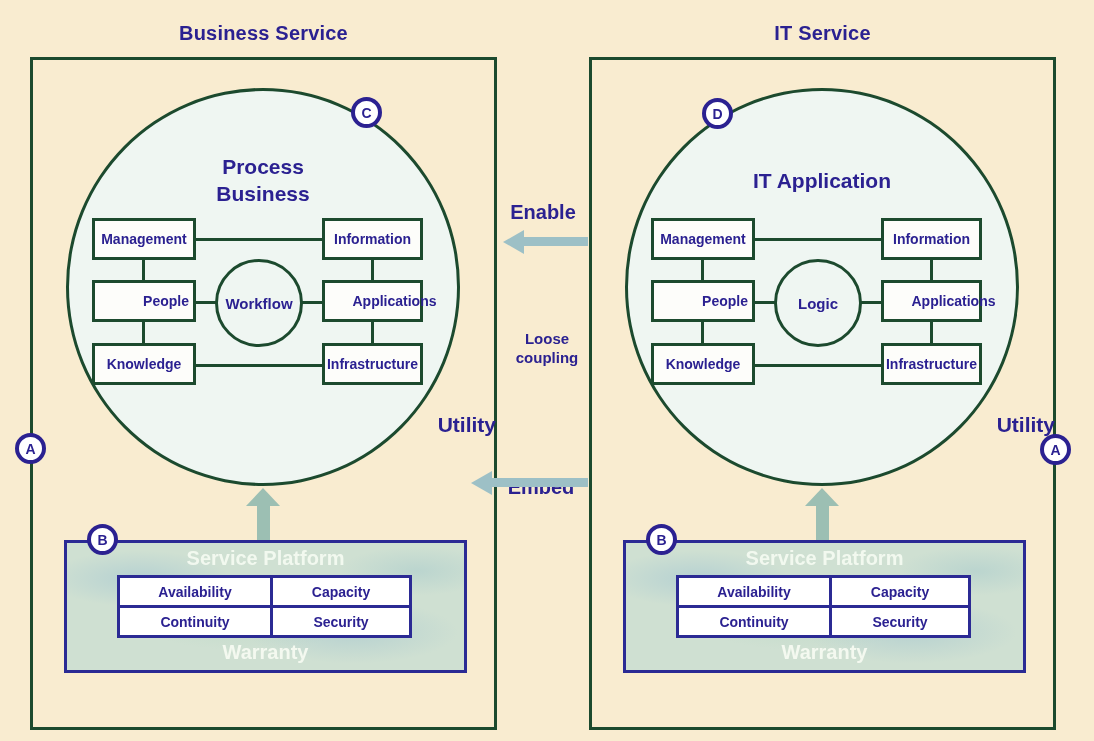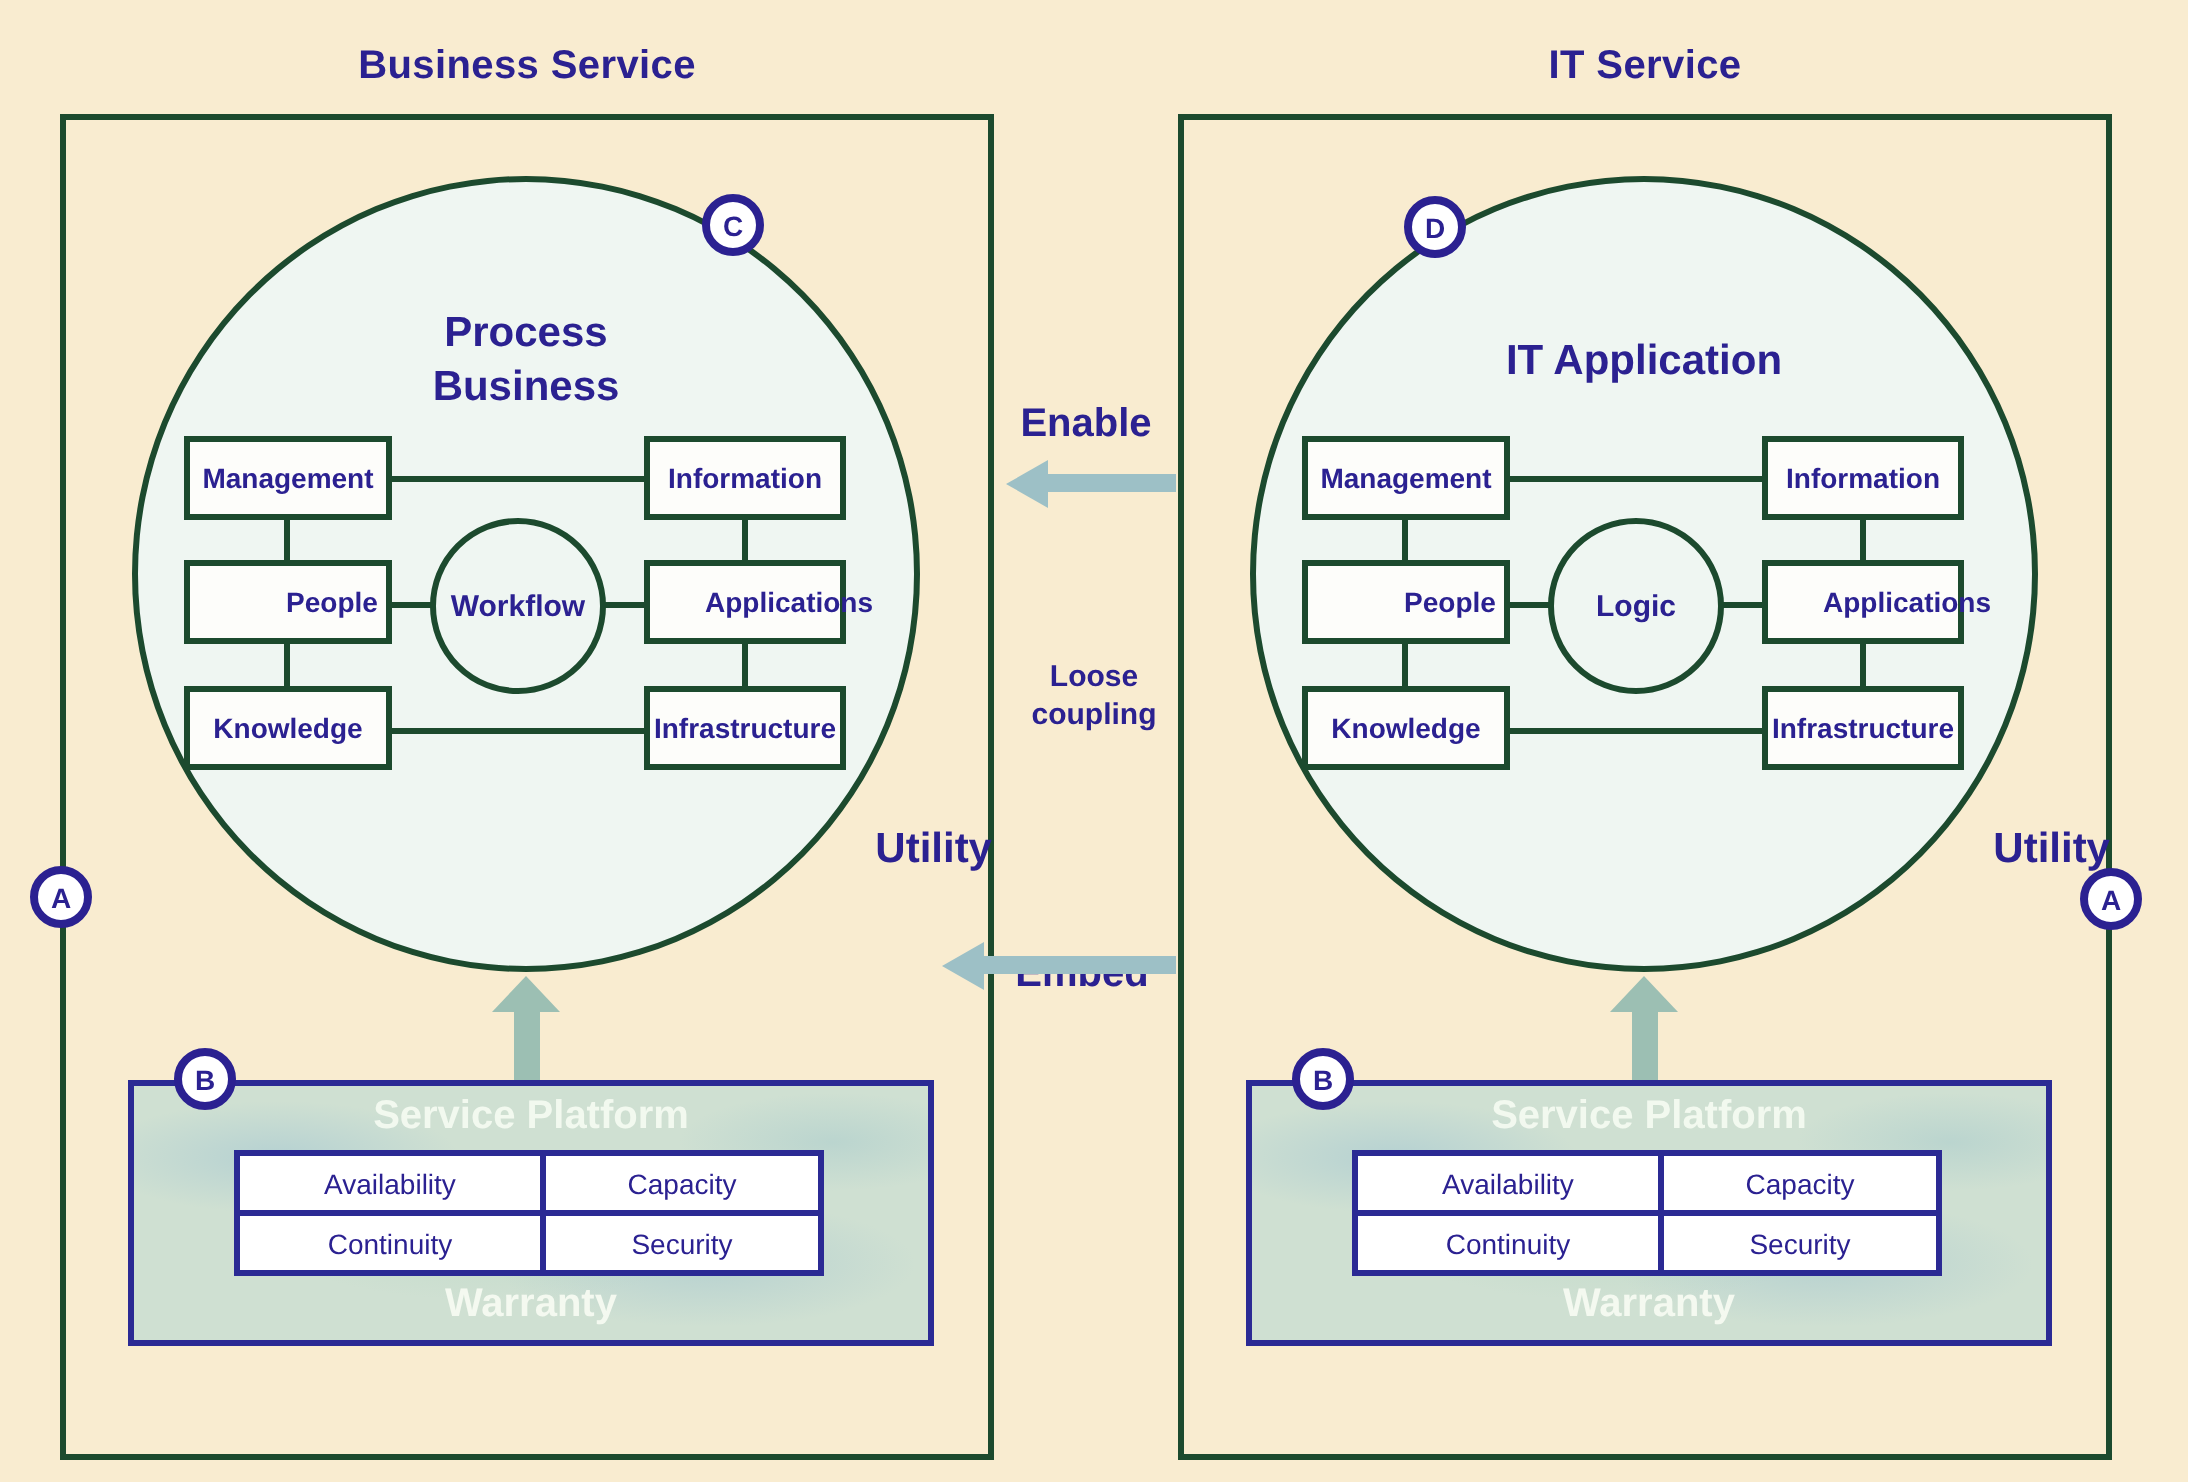--- a/index.html
+++ b/index.html
@@ -94,21 +94,21 @@
   .platform-title {
     position:absolute; top:4px; left:0; width:100%; text-align:center;
     font-size:20px; font-weight:bold; color:rgba(248,253,245,0.85);
   }
   .warranty-table {
     position:absolute; left:50px; top:32px; width:295px; height:63px;
     background:#2b2a94; display:grid; grid-template-columns:150px 1fr;
     grid-template-rows:1fr 1fr; gap:3px; padding:3px;
   }
   .warranty-cell {
-    background:#ffffff; color:#2b2191; font-weight:normal; font-size:14px;
+    background:#ffffff; color:#2b2191; font-weight:bold; font-size:14px;
     display:flex; align-items:center; justify-content:center;
   }
   .warranty-label {
     position:absolute; top:98px; left:0; width:100%; text-align:center;
     font-size:20px; font-weight:bold; color:#f4f9f0;
   }
 
   .mid-label {
     position:absolute; text-align:center; color:#2b2191; font-weight:bold; z-index:5;
   }

